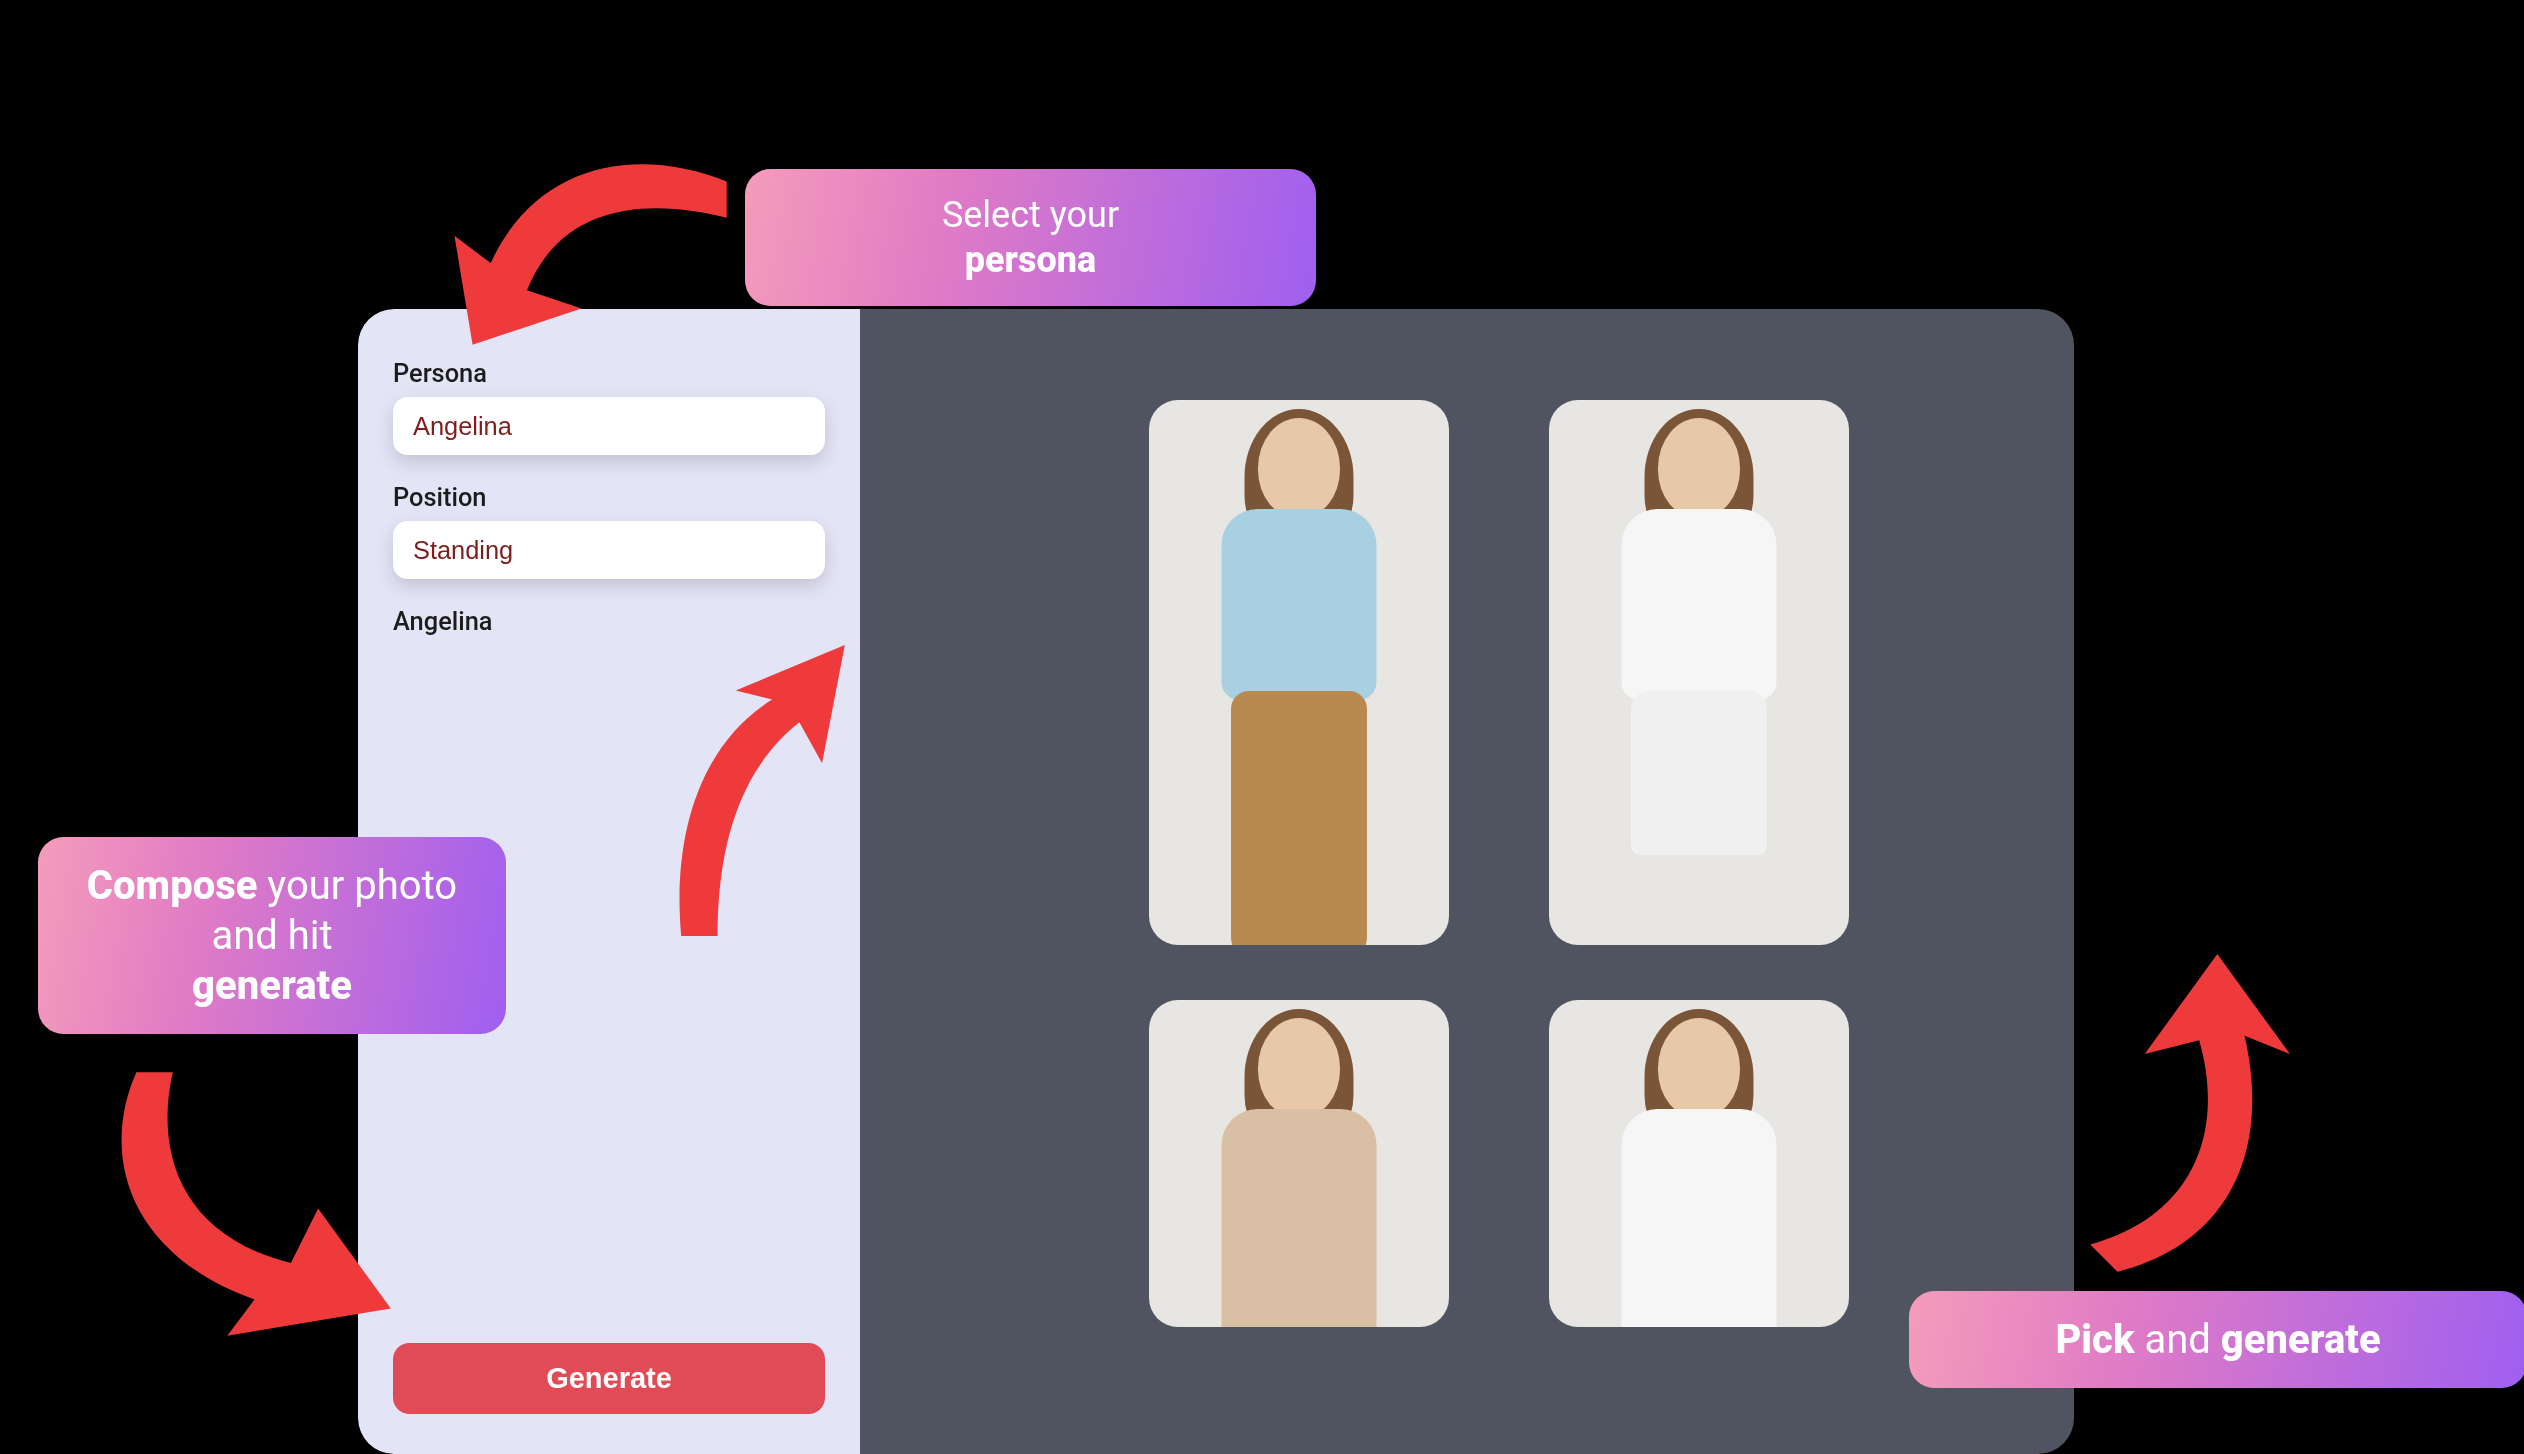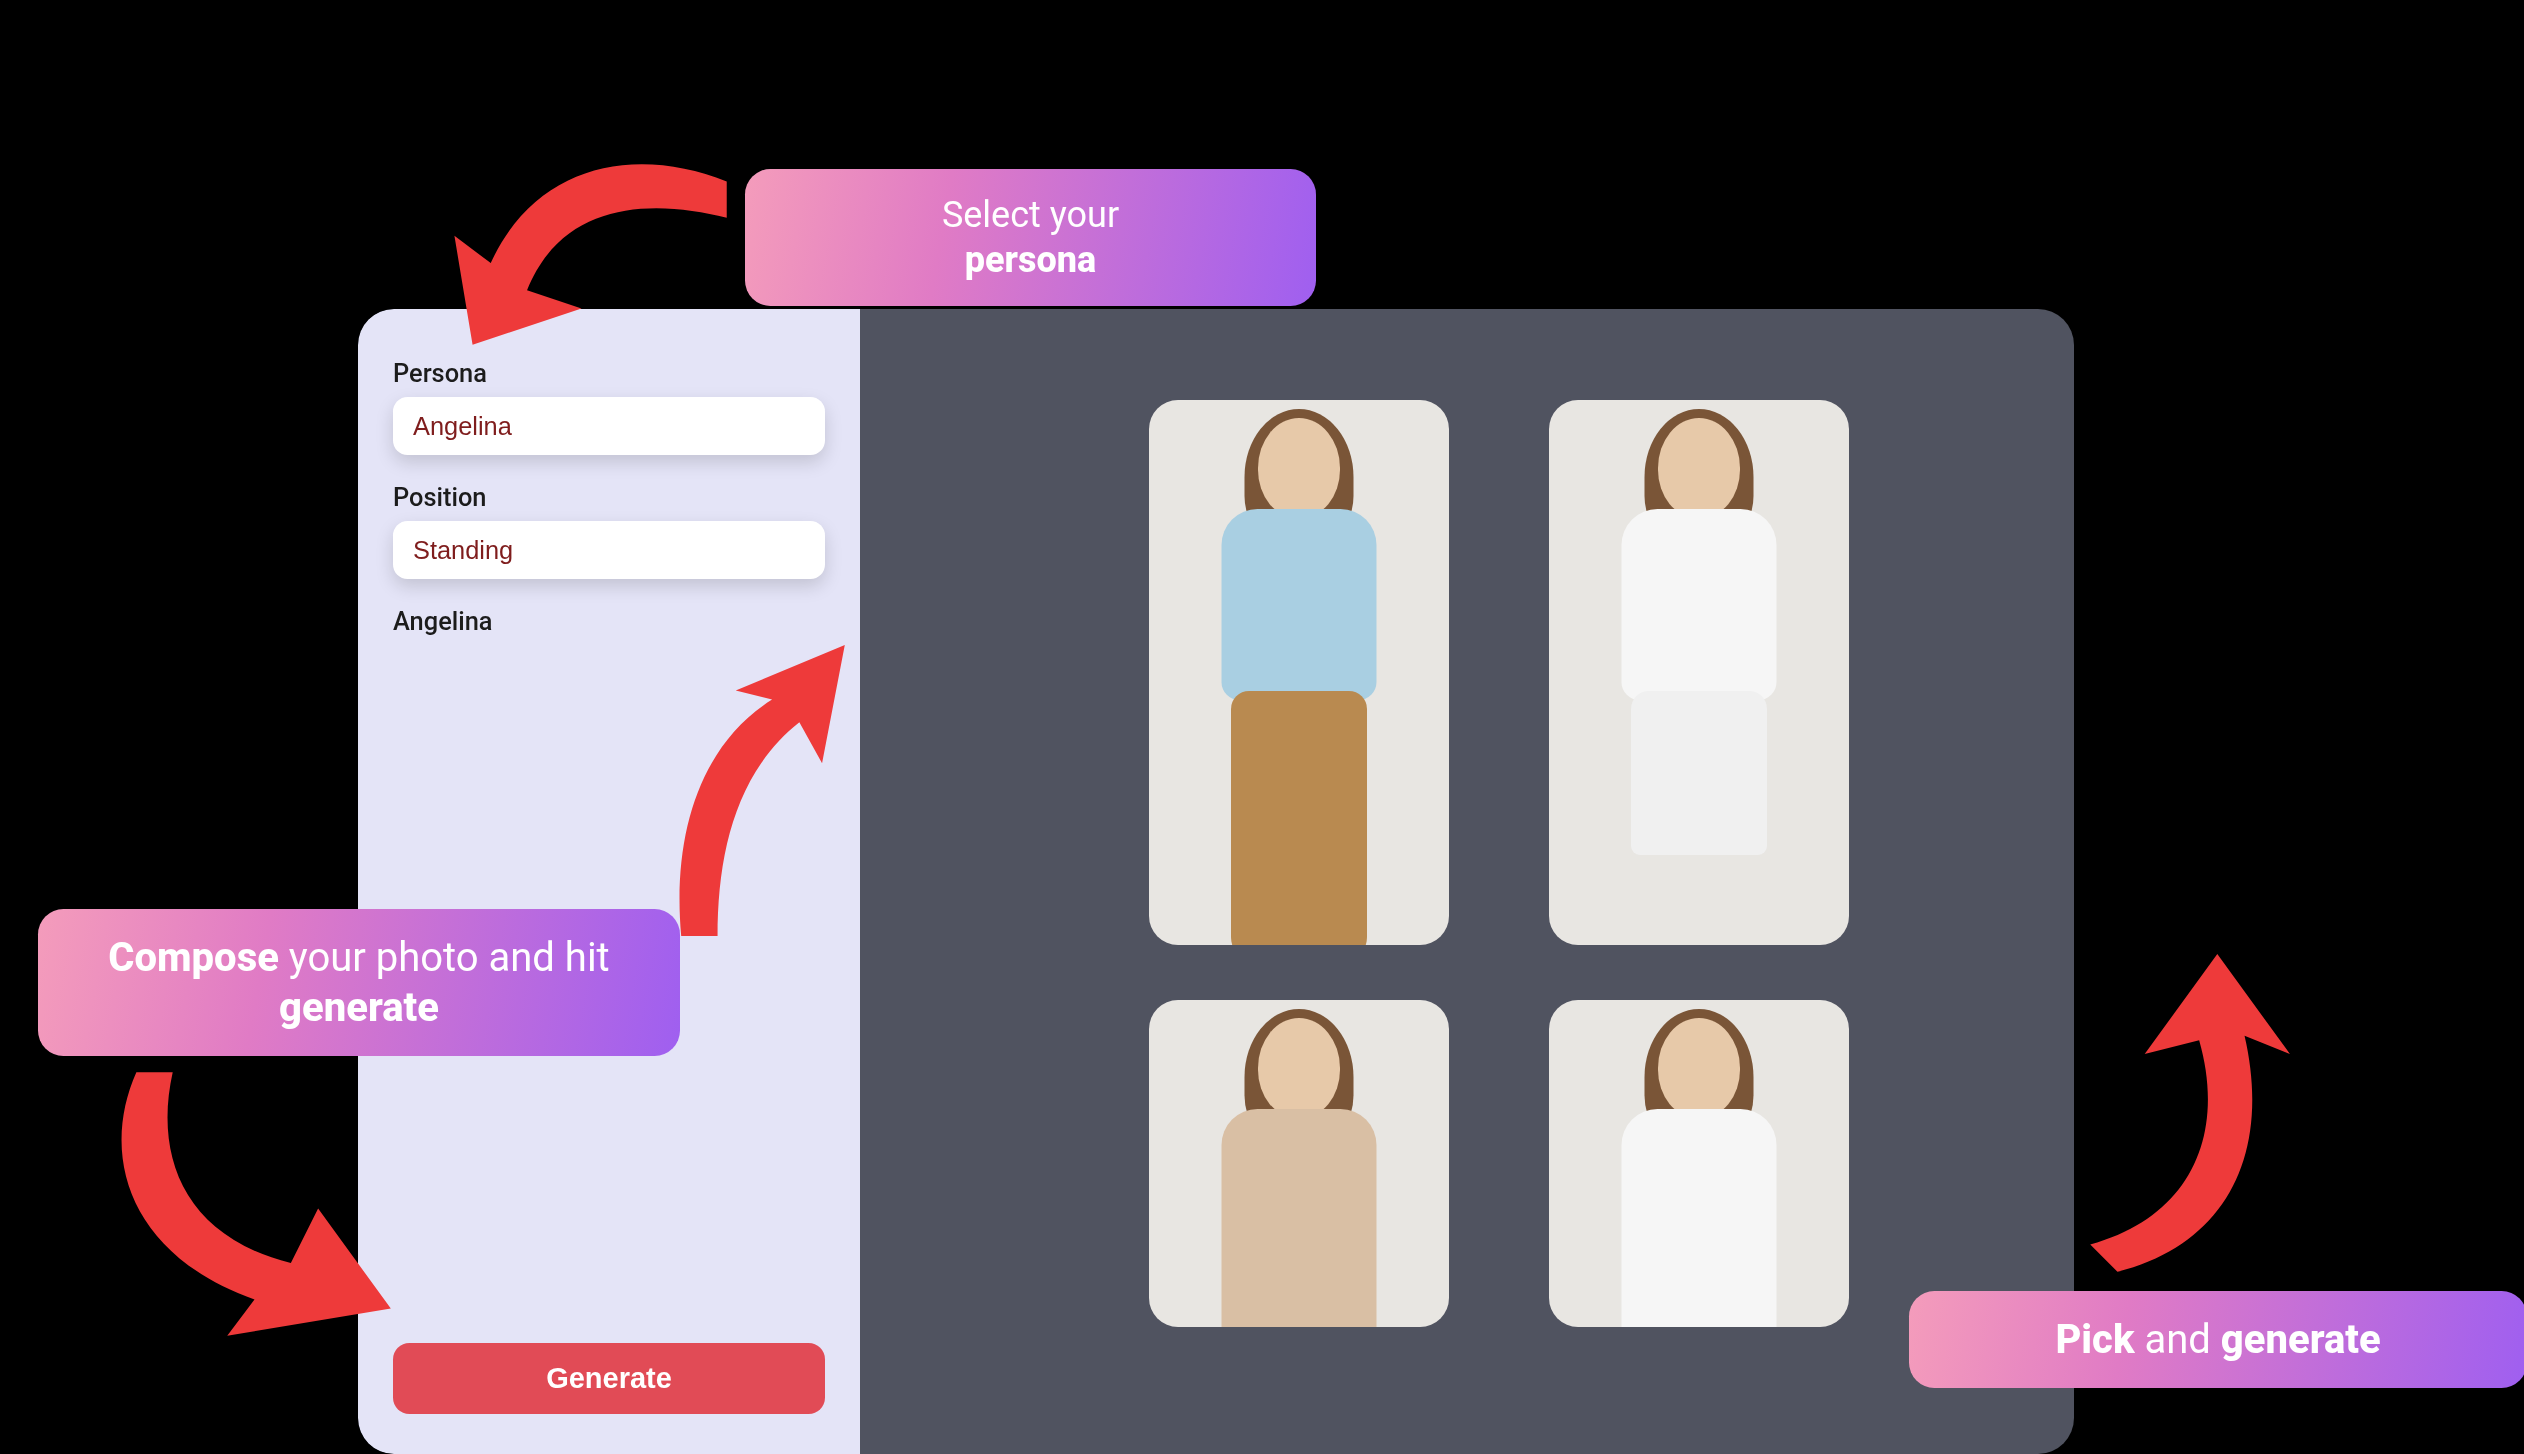--- a/index.html
+++ b/index.html
@@ -150,21 +150,21 @@
     background: linear-gradient(100deg, #f49cbb 0%, #e07bc5 35%, #9f5ff0 100%);
     color: #fff;
     font-size: 36px;
     text-align: center;
     line-height: 1.25;
     font-weight: 400;
   }
   .callout .bold { font-weight: 800; }
 
   .callout-persona { left: 745px; top: 169px; width:571px; }
-  .callout-compose { left: 38px;  top: 909px; width:642px; font-size:40px; }
+  .callout-compose { left: 38px;  top: 837px; width:468px; font-size:40px; }
   .callout-pick    { left: 1909px; top: 1291px; width:618px; font-size:40px;}
 
   
   .arrow {
     position: absolute;
     fill: #ee3a3a;
   }
   .arrow-persona { left: 427px; top: 136px; width: 309px; height: 236px; }
   .arrow-compose-up { left: 663px; top: 636px; width: 200px; height: 309px; }
   .arrow-compose-down { left: 100px; top: 1063px; width: 309px; height: 273px; }

